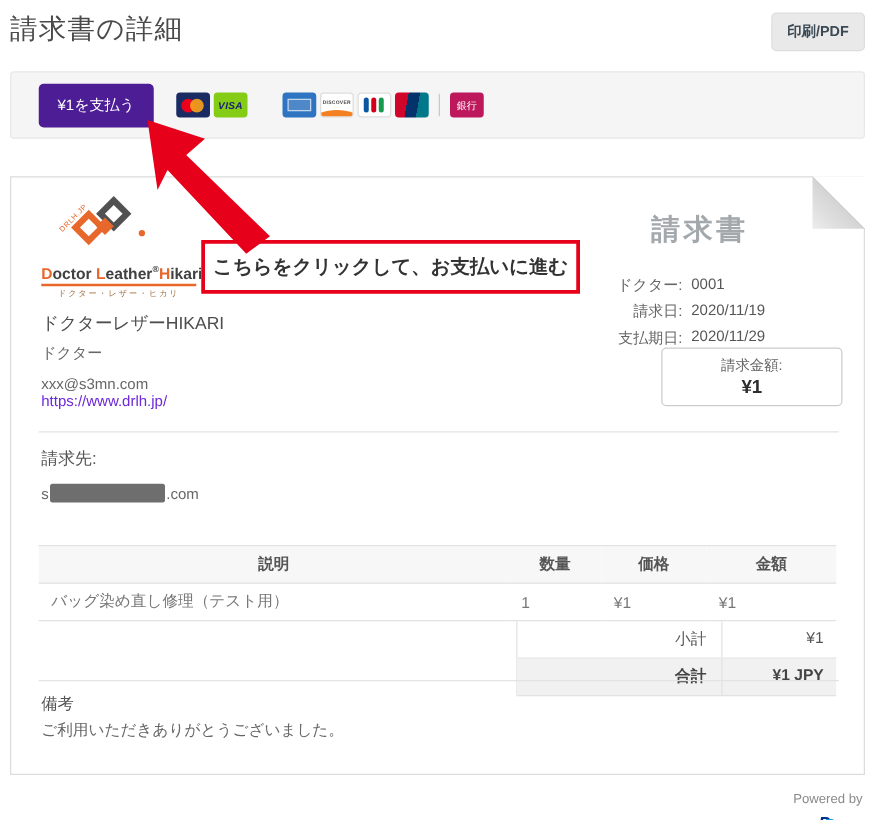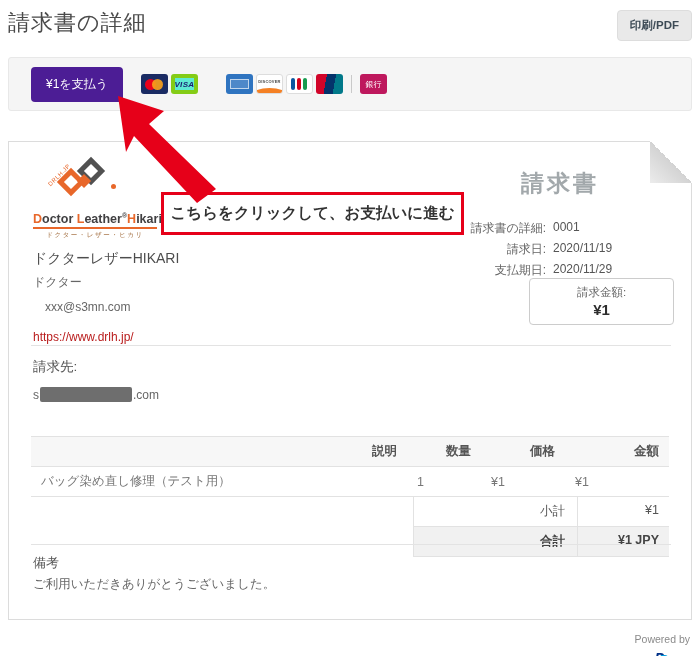--- a/index.html
+++ b/index.html
@@ -31,21 +31,21 @@
     margin-left:22px; background:#4c1d95; color:#fff; font-weight:normal;
     font-size:12px; border:none; border-radius:4px; padding:9px 15px; cursor:pointer;
   }
   .cards { display:flex; align-items:center; margin-left:18px; gap:3px; }
   .cards .gap { width:22px; }
   .cc { width:27px; height:20px; border-radius:3px; position:relative; overflow:hidden; flex:0 0 auto; }
   .cc-mc { background:#1a2b63; display:flex; align-items:center; justify-content:center; }
   .cc-mc i { width:11px; height:11px; border-radius:50%; display:block; }
   .cc-mc .c1 { background:#eb001b; }
   .cc-mc .c2 { background:#f79e1b; margin-left:-4px; opacity:.92; }
-  .cc-visa { background:#5eead4; border:4px solid #84cc16; display:flex; align-items:center; justify-content:center;
+  .cc-visa { background:#84cc16; border:2px solid #84cc16; display:flex; align-items:center; justify-content:center;
              font-style:italic; font-weight:bold; font-size:8px; color:#1a1f71; letter-spacing:.3px; }
   .cc-amex { background:#2f74c0; }
   .cc-amex::after { content:""; position:absolute; left:4px; right:4px; top:5px; bottom:5px;
                     border:1px solid rgba(255,255,255,.65); background:rgba(255,255,255,.15); }
   .cc-disc { background:#fff; border:1px solid #ddd; }
   .cc-disc .disc-label { position:absolute; top:4px; left:0; right:0; text-align:center;
                          font-size:4px; font-weight:bold; color:#4a4a4a; letter-spacing:.2px; }
   .cc-disc::after { content:""; position:absolute; left:-5px; right:-5px; bottom:-9px; height:14px;
                     background:#f48024; border-radius:50% 50% 0 0; }
   .cc-jcb { background:#fff; border:1px solid #ddd; display:flex; gap:2px; align-items:center; justify-content:center; }
@@ -85,40 +85,40 @@
     text-align:center; font-size:15.5px; color:#333;font-weight:bold;
   }
   
   .doc-title { position:absolute; top:26px; right:92px; font-size:23px; font-weight:bold; color:#a2a8ab; letter-spacing:3px; }
   .meta { position:absolute; top:78px; right:74px; font-size:12px; }
   .meta-row { display:flex; margin-bottom:4px; }
   .meta-label { width:88px; text-align:right; color:#666; margin-right:7px; }
   .meta-value { width:64px; text-align:left; color:#555; }
   .m-name    { position:absolute; left:24px; top:108px; font-size:14px; color:#4d4d4d; }
   .m-contact { position:absolute; left:24px; top:132px; font-size:12px; color:#666; }
-  .m-email   { position:absolute; left:36px; top:158px; font-size:12px; color:#666; }
-  .m-web     { position:absolute; left:24px; top:188px; font-size:12px; color:#b91c1c; }
+  .m-email   { position:absolute; left:24px; top:158px; font-size:12px; color:#666; }
+  .m-web     { position:absolute; left:24px; top:172px; font-size:12px; color:#6d28d9; }
   .amount {
     position:absolute; left:520px; top:136px; width:145px; height:47px;
     border:1px solid #cccccc; border-radius:4px;
     display:flex; flex-direction:column; align-items:center; justify-content:center;
   }
   .amount-label { font-size:11.5px; color:#666; }
   .amount-value { font-size:15px; font-weight:bold; color:#2e2e2e; margin-top:1px; }
   .divider { position:absolute; left:22px; right:20px; border-top:1px solid #e3e3e3; }
   .div1 { top:203px; } .div2 { top:402px; }
   .billto-label { position:absolute; left:24px; top:216px; font-size:13.5px; color:#555; }
   .billto-email { position:absolute; left:24px; top:245px; font-size:12px; color:#666; display:flex; align-items:center; }
   .redact { display:inline-block; width:92px; height:15px; background:#6e6e6e; border-radius:2px; margin:0 1px; }
   
   .items-wrap { position:absolute; left:22px; right:22px; top:294px; }
   table.items { width:100%; border-collapse:collapse; font-size:12.5px; }
   table.items th {
     background:#f7f7f7; border-top:1px solid #e2e2e2; border-bottom:1px solid #e2e2e2;
-    padding:6px 10px; color:#555; font-weight:bold; text-align:right;
+    padding:6px 10px; color:#555; font-weight:bold; text-align:center;
   }
   table.items td { padding:6px 10px; border-bottom:1px solid #e2e2e2; color:#777; }
   .col-qty { width:74px; } .col-price { width:84px; } .col-amt { width:104px; }
   .num { text-align:left; }
   .summary { margin-left:auto; width:256px; border-left:1px solid #e2e2e2; font-size:12.5px; color:#555; }
   .srow { display:flex; border-bottom:1px solid #e2e2e2; }
   .slabel { flex:1; text-align:right; padding:6px 12px; }
   .svalue { width:92px; text-align:right; padding:6px 10px; border-left:1px solid #e2e2e2; }
   .srow.total { background:#f1f1f1; font-weight:bold; color:#444; }
   
@@ -182,21 +182,21 @@
     <div class="brand"><span class="o">D</span><span>octor </span><span class="o">L</span><span>eather</span><span class="reg">®</span><span class="o">H</span><span>ikari</span></div>
     <div class="logo-sub">ドクター・レザー・ヒカリ</div>
   </div>
 
   <div class="callout">こちらをクリックして、お支払いに進む</div>
 
   <div class="doc-title">請求書</div>
 
   <div class="meta">
     <div class="meta-row">
-      <span class="meta-label">請求書の詳細:</span>
+      <span class="meta-label">ドクター:</span>
       <span class="meta-value">0001</span>
     </div>
     <div class="meta-row">
       <span class="meta-label">請求日:</span>
       <span class="meta-value">2020/11/19</span>
     </div>
     <div class="meta-row">
       <span class="meta-label">支払期日:</span>
       <span class="meta-value">2020/11/29</span>
     </div>

